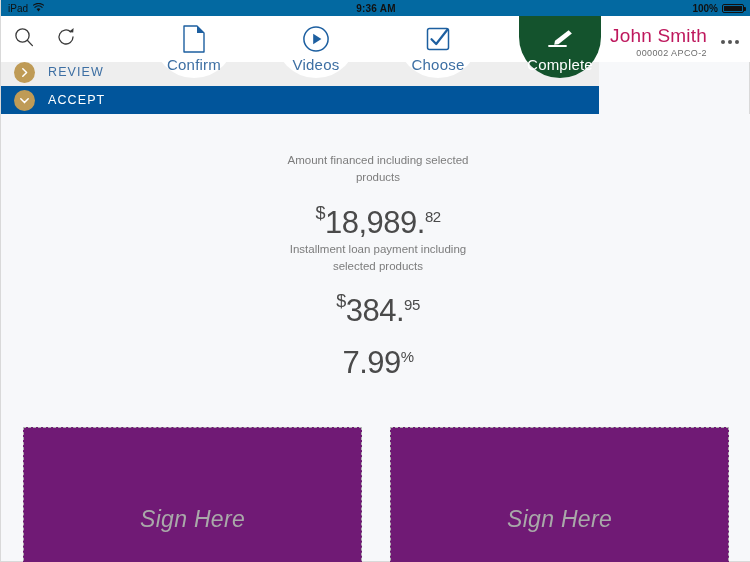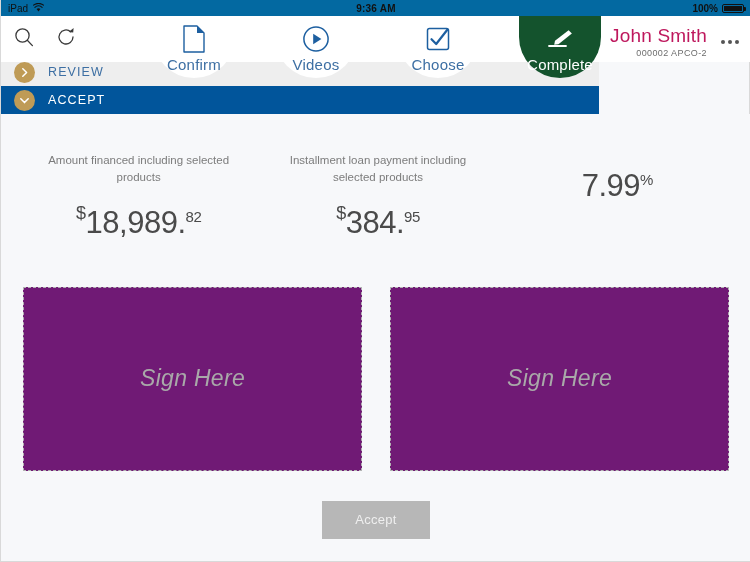--- a/index.html
+++ b/index.html
@@ -121,20 +121,21 @@
   
   .body {
     position: absolute; top: 114px; left: 0;
     width: 750px; height: 447px;
     background: #f7f8fa;
   }
 
   .summary {
     display: flex; width: 750px;
     padding: 38px 14px 0 18px;
+    flex-direction: column;
   }
   .sumcol { flex: 1; text-align: center; }
   .sumcol .cap {
     font-size: 11.5px; color: #7c7c7c; line-height: 1.5;
     max-width: 200px; margin: 0 auto;
   }
   .sumcol .val {
     margin-top: 16px;
     color: #4a4a4a;
     font-weight: 300;

